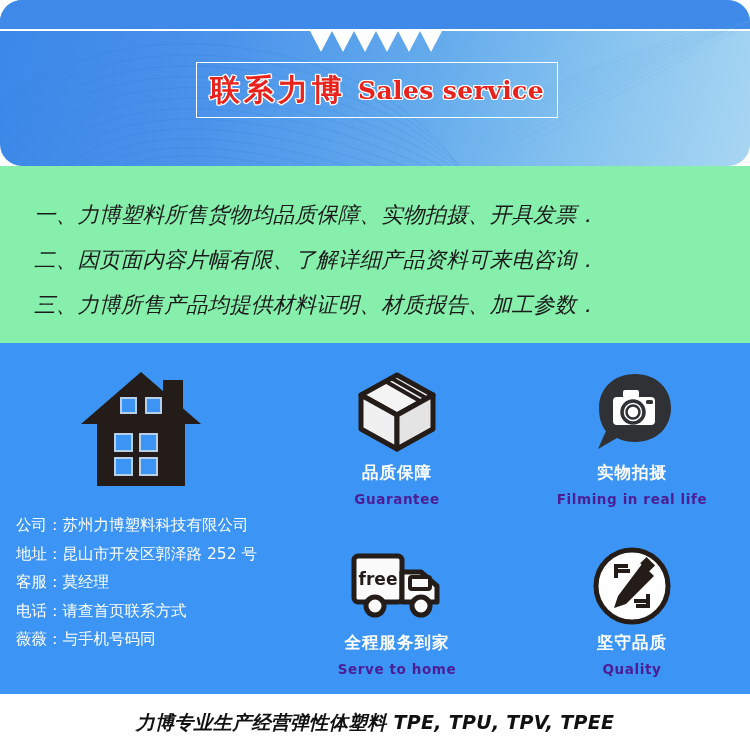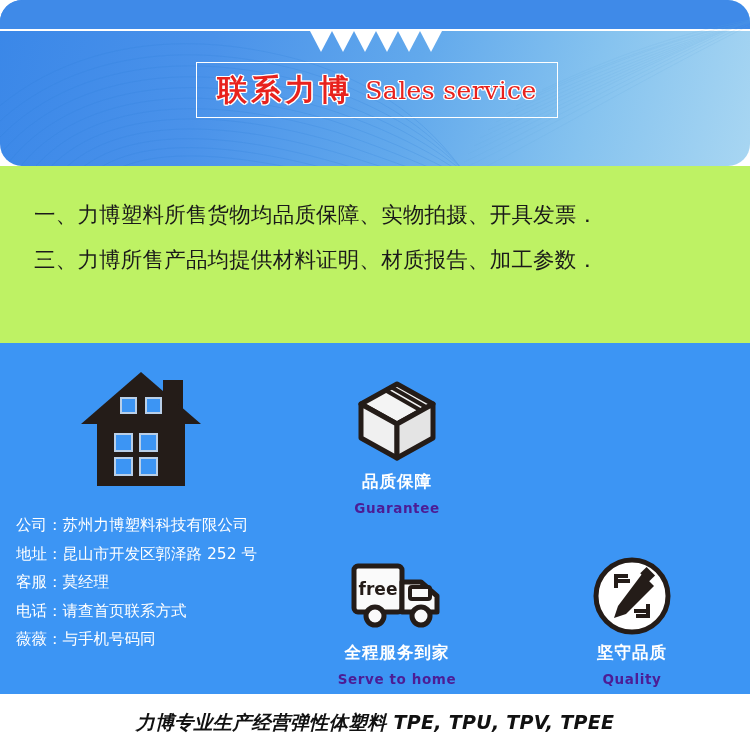--- a/index.html
+++ b/index.html
@@ -47,30 +47,30 @@
   .title-cn{
     font-family:"DejaVu Serif","Liberation Serif",serif;
     font-weight:bold;font-size:30px;color:#e8221d;
     letter-spacing:4px;
     text-shadow:
       1.4px 0 0 #fff,-1.4px 0 0 #fff,0 1.4px 0 #fff,0 -1.4px 0 #fff,
       1px 1px 0 #fff,-1px 1px 0 #fff,1px -1px 0 #fff,-1px -1px 0 #fff;
   }
   .title-en{
     font-family:"DejaVu Serif","Liberation Serif",serif;
-    font-weight:normal;font-size:25px;color:#e8221d;
+    font-weight:bold;font-size:25px;color:#e8221d;
     margin-left:12px;letter-spacing:.4px;
     text-shadow:
       1.3px 0 0 #fff,-1.3px 0 0 #fff,0 1.3px 0 #fff,0 -1.3px 0 #fff,
       1px 1px 0 #fff,-1px 1px 0 #fff,1px -1px 0 #fff,-1px -1px 0 #fff;
   }
 
   
   .notes{
-    position:absolute;left:0;top:166px;width:750px;height:177px;background:#bef264;
+    position:absolute;left:0;top:166px;width:750px;height:177px;background:#86efac;font-style:italic;
   }
   .note-line{
     position:absolute;left:34px;
     font-family:"DejaVu Serif","Liberation Serif",serif;
     font-size:21.5px;color:#1a1a1a;white-space:nowrap;letter-spacing:.2px;
   }
   .note-line:nth-of-type(1){top:34px;}
   .note-line:nth-of-type(2){top:79px;}
   .note-line:nth-of-type(3){top:124px;}
 
@@ -92,21 +92,21 @@
     font-family:"DejaVu Sans","Liberation Sans",sans-serif;
     font-size:15.5px;color:#ffffff;line-height:28.5px;white-space:nowrap;
   }
 
   
   .cards{
     position:absolute;left:286px;top:8px;width:458px;height:336px;
   }
   .card{
     position:absolute;background:#3c95f4;
-    display:flex;flex-direction:column;align-items:center;justify-content:flex-end;
+    display:flex;flex-direction:column;align-items:center;justify-content:center;
   }
   .card.c1{left:0;top:0;width:222px;height:165px;}
   .card.c2{left:234px;top:0;width:224px;height:165px;}
   .card.c3{left:0;top:177px;width:222px;height:159px;}
   .card.c4{left:234px;top:177px;width:224px;height:159px;}
   .card-icon{height:92px;display:flex;align-items:center;justify-content:center;margin-top:6px;}
   .card-cn{
     font-family:"DejaVu Sans","Liberation Sans",sans-serif;
     font-weight:bold;font-size:16.5px;color:#ffffff;letter-spacing:1px;margin-top:4px;
   }
@@ -181,20 +181,21 @@
     </div>
 
     <div class="title-box">
       <span class="title-cn">联系力博</span>
       <span class="title-en">Sales service</span>
     </div>
   </div>
 
   <div class="notes">
     <div class="note-line">一、力博塑料所售货物均品质保障、实物拍摄、开具发票．</div>
+    <div class="note-line">二、因页面内容片幅有限、了解详细产品资料可来电咨询．</div>
     <div class="note-line">三、力博所售产品均提供材料证明、材质报告、加工参数．</div>
   </div>
 
   <div class="panel">
 
     <div class="contact">
       <div class="house-wrap">
         <svg width="132" height="128" viewBox="0 0 132 128">
           <g fill="#241c18">
             <rect x="88" y="14" width="20" height="46"></rect>
@@ -233,20 +234,36 @@
             <g stroke="#241c18" stroke-width="4" fill="none">
               <line x1="31" y1="12" x2="66" y2="32"></line>
               <line x1="37" y1="9" x2="72" y2="29"></line>
             </g>
           </svg>
         </div>
         <div class="card-cn">品质保障</div>
         <div class="card-en">Guarantee</div>
       </div>
 
+      <div class="card c2">
+        <div class="card-icon">
+          <svg width="86" height="86" viewBox="0 0 86 86">
+            <path d="M46,5 C68,5 82,20 82,39 C82,58 68,73 46,73 C39,73 33,71.5 28,69 L9,80 L17,62 C12,56 10,48 10,39 C10,20 24,5 46,5 Z" fill="#2f3134"></path>
+            <g fill="#ffffff">
+              <rect x="24" y="28" width="42" height="28" rx="4"></rect>
+              <rect x="34" y="21" width="16" height="8" rx="2"></rect>
+              <rect x="57" y="31" width="7" height="4" rx="1.5" fill="#2f3134"></rect>
+            </g>
+            <circle cx="44" cy="43" r="11" fill="#ffffff" stroke="#2f3134" stroke-width="3.5"></circle>
+            <circle cx="44" cy="43" r="6.5" fill="#ffffff" stroke="#2f3134" stroke-width="2.5"></circle>
+          </svg>
+        </div>
+        <div class="card-cn">实物拍摄</div>
+        <div class="card-en">Filming in real life</div>
+      </div>
 
       <div class="card c3">
         <div class="card-icon">
           <svg width="96" height="76" viewBox="0 0 96 76">
             <g stroke="#241c18" stroke-width="5" stroke-linejoin="round">
               <rect x="5" y="8" width="48" height="46" rx="4" fill="#fafafa"></rect>
               <path d="M53,24 L72,24 L88,38 L88,54 L53,54 Z" fill="#fafafa"></path>
             </g>
             <rect x="61" y="29" width="20" height="12" rx="2" fill="#fafafa" stroke="#241c18" stroke-width="4"></rect>
             <circle cx="26" cy="58" r="9" fill="#fafafa" stroke="#241c18" stroke-width="5"></circle>

